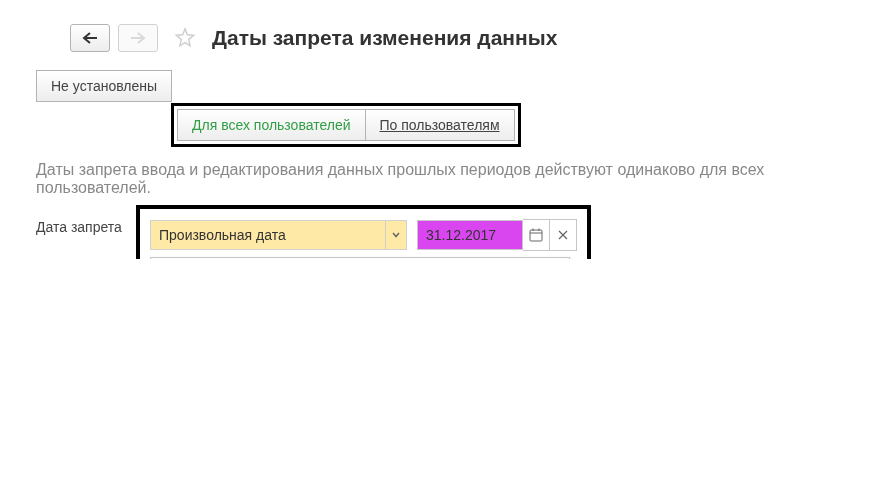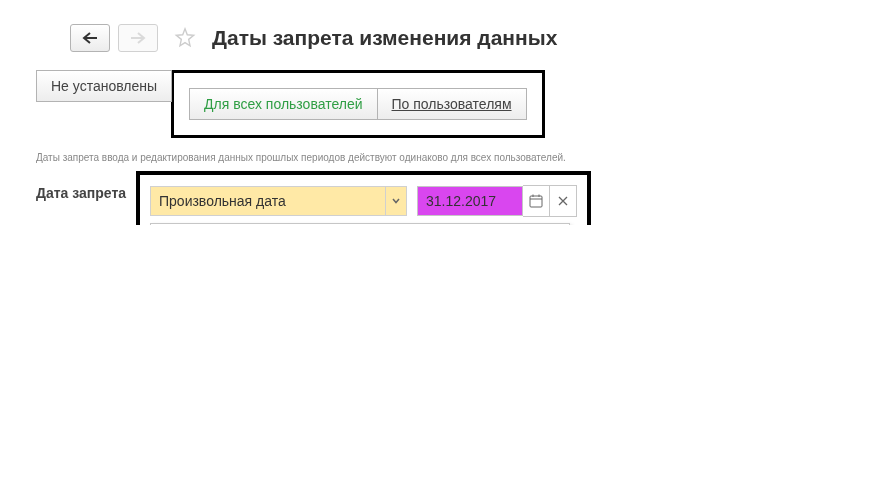--- a/index.html
+++ b/index.html
@@ -62,42 +62,42 @@
     .tab + .tab {
       margin-left: -1px;
     }
     .tab.active {
       color: #2f9e44;
       font-weight: 500;
     }
     .tabs-frame {
       display: flex;
       border: 3px solid #000;
-      padding: 15px;
+      padding: 3px;
       margin-left: -1px;
+      margin-top: 33px;
     }
     .tabs-frame .tab {
       margin-left: 0;
     }
     .tabs-frame .tab + .tab {
       margin-left: -1px;
       text-decoration: underline;
     }
     .description {
       margin-top: 14px;
       color: #888;
-      font-size: 10px;
+      font-size: 16px;
     }
     .form-area {
       margin-top: 22px;
       position: relative;
     }
     .label {
       color: #444;
-      font-weight: bold;
     }
     .select-framed {
       position: absolute;
       left: 100px;
       top: -14px;
       border: 4px solid #000;
       padding: 10px;
       background: transparent;
       z-index: 10;
     }

